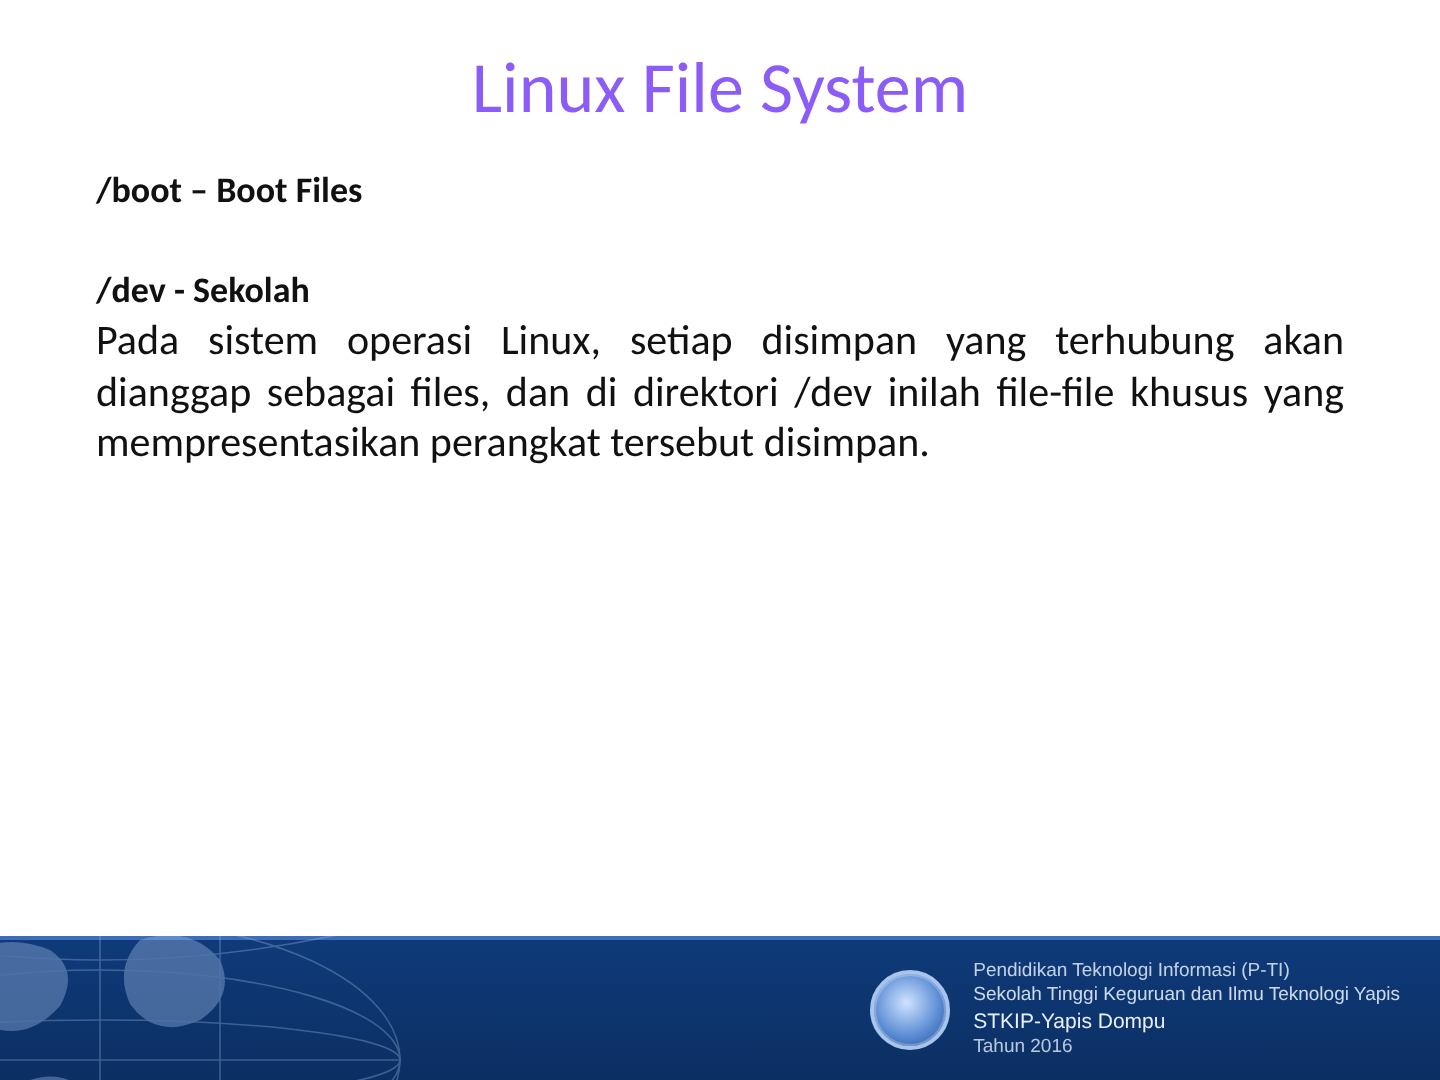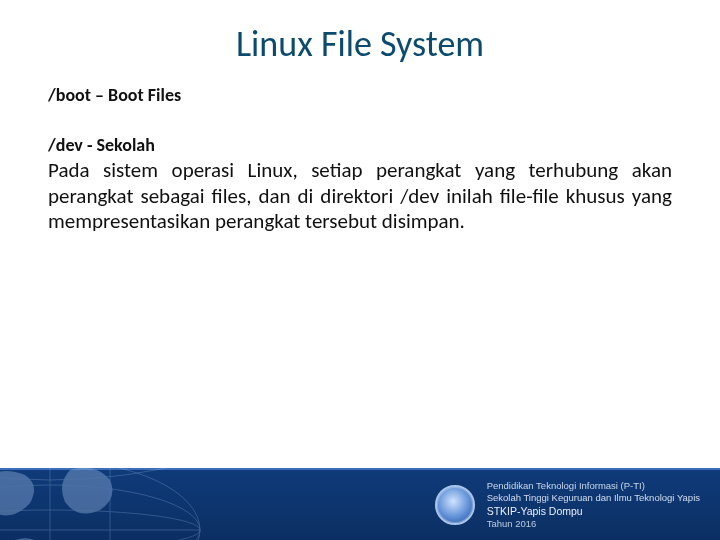--- a/index.html
+++ b/index.html
@@ -12,21 +12,21 @@
   }
   .slide {
     width: 720px;
     height: 540px;
     position: relative;
   }
   .title {
     text-align: center;
     font-size: 36px;
     font-weight: 400;
-    color: #0c4a6e;
+    color: #8b5cf6;
     padding-top: 22px;
     padding-bottom: 18px;
   }
   .content {
     padding: 0 48px;
     color: #111;
   }
   .section {
     margin-bottom: 28px;
   }
@@ -100,21 +100,21 @@
   <h1 class="title">Linux File System</h1>
 
   <div class="content">
 
     <div class="section">
       <div class="section-heading">/boot – Boot Files</div>
     </div>
 
     <div class="section">
       <div class="section-heading">/dev - Sekolah</div>
-      <div class="section-body">Pada sistem operasi Linux, setiap perangkat yang terhubung akan perangkat sebagai files, dan di direktori /dev inilah file-file khusus yang mempresentasikan perangkat tersebut disimpan.</div>
+      <div class="section-body">Pada sistem operasi Linux, setiap disimpan yang terhubung akan dianggap sebagai files, dan di direktori /dev inilah file-file khusus yang mempresentasikan perangkat tersebut disimpan.</div>
     </div>
 
   </div>
 
   <div class="footer">
     <div class="footer-divider"></div>
 
     <div class="globe">
       <svg viewBox="0 0 260 180">
         <g stroke="#a9c4ea" stroke-width="0.8" fill="none" opacity="0.7">

